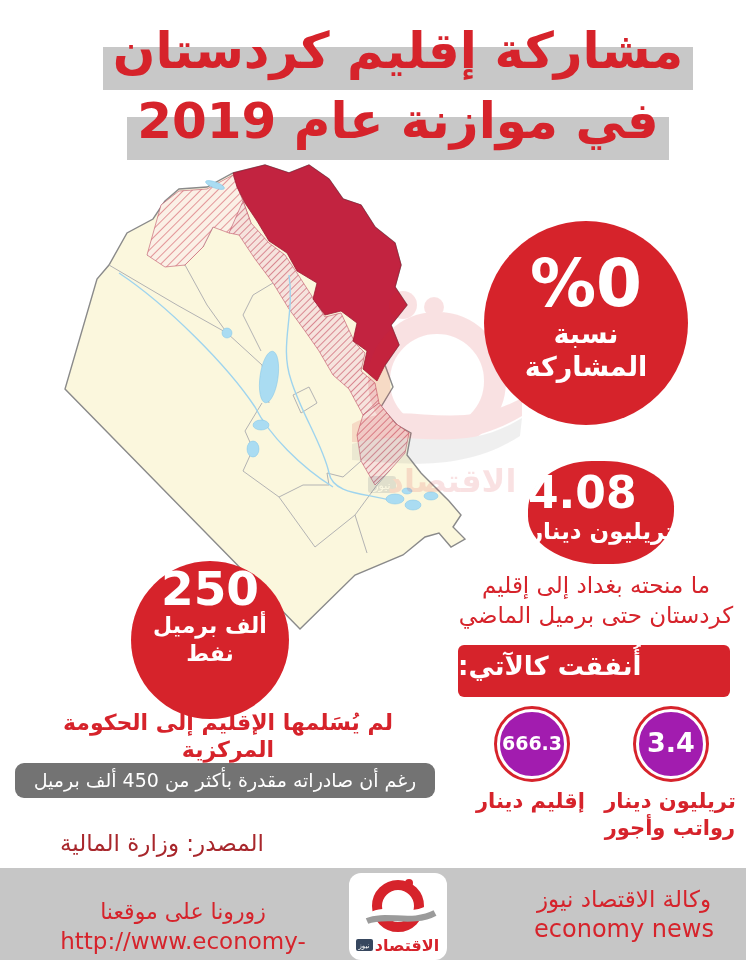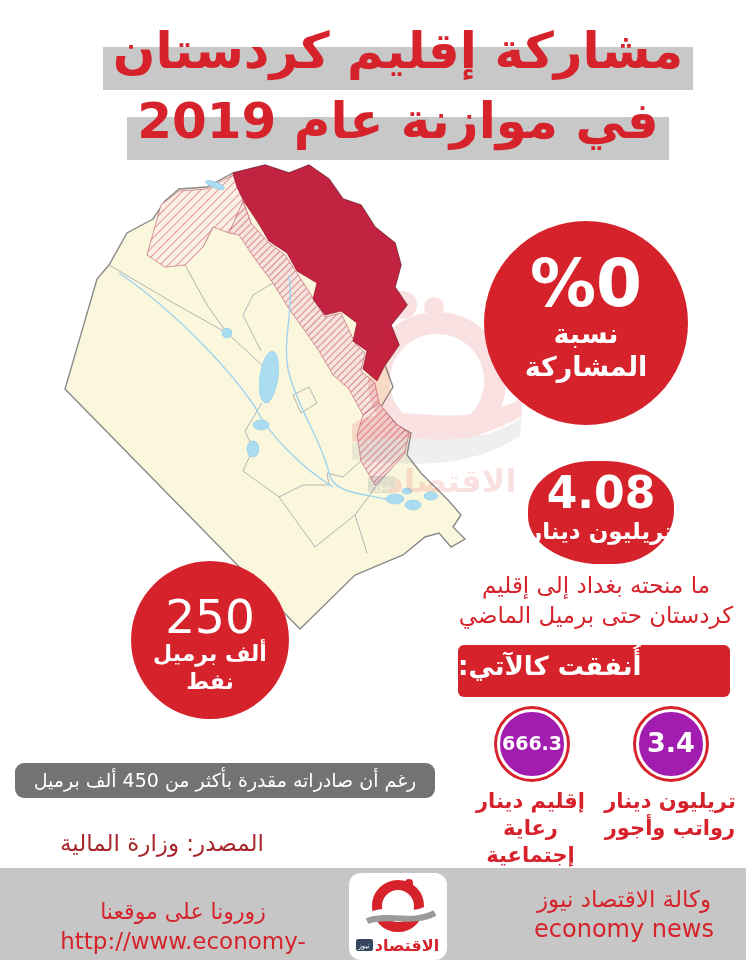--- a/index.html
+++ b/index.html
@@ -13,28 +13,28 @@
               background:#c8c8c8;z-index:-1;}
   
   .map{position:absolute;left:57px;top:155px;width:425px;height:485px;z-index:1;}
   .watermark{position:absolute;left:352px;top:276px;width:170px;height:240px;opacity:.13;z-index:2;}
   
   .badge-zero{position:absolute;left:484px;top:221px;width:204px;height:204px;border-radius:50%;
               background:#d6232b;color:#fff;text-align:center;z-index:3;}
   .badge-zero .pct{font-size:66px;font-weight:bold;line-height:1;margin-top:30px;direction:ltr;}
   .badge-zero .lbl{font-size:27px;font-weight:bold;line-height:33px;}
   .blob-grant{position:absolute;left:528px;top:461px;width:146px;height:103px;background:#d6232b;
-              border-radius:44% 48% 42% 50% / 48% 44% 52% 46%;color:#fff;text-align:center;z-index:3;}
+              border-radius:44% 48% 42% 50% / 48% 44% 52% 46%;color:#fff;z-index:3;}
   .blob-grant .num{font-size:44px;font-weight:bold;line-height:1;padding-top:10px;direction:ltr;}
   .blob-grant .unit{font-size:23px;font-weight:bold;line-height:32px;}
   .grant-desc{position:absolute;left:458px;top:570px;width:276px;text-align:center;color:#d6232b;
               font-size:23px;line-height:30px;z-index:3;}
   .badge-oil{position:absolute;left:131px;top:561px;width:158px;height:158px;border-radius:50%;
              background:#d6232b;color:#fff;text-align:center;z-index:3;}
-  .badge-oil .num{font-size:47px;font-weight:normal;line-height:1;margin-top:32px;direction:ltr;}
+  .badge-oil .num{font-size:47px;font-weight:bold;line-height:1;margin-top:4px;direction:ltr;}
   .badge-oil .unit{font-size:22px;font-weight:bold;line-height:28px;}
   .oil-note{position:absolute;left:14px;top:709px;width:428px;text-align:center;color:#d6232b;
             font-size:22px;font-weight:bold;line-height:27px;z-index:3;}
   .pill{position:absolute;left:15px;top:763px;width:420px;height:35px;background:#737373;border-radius:9px;
         color:#fff;font-size:19px;line-height:35px;text-align:center;z-index:3;}
   
   .spend-header{position:absolute;left:458px;top:645px;width:272px;height:52px;background:#d6232b;
                 border-radius:6px;color:#fff;font-size:26px;font-weight:bold;line-height:43px;
                 text-align:left;z-index:3;}
   .stat-circle{position:absolute;width:64px;height:64px;border-radius:50%;background:#a21caf;
@@ -155,32 +155,35 @@
   <div class="grant-desc">
     <div>ما منحته بغداد إلى إقليم</div>
     <div>كردستان حتى برميل الماضي</div>
   </div>
 
   <div class="badge-oil">
     <div class="num">250</div>
     <div class="unit">ألف برميل</div>
     <div class="unit">نفط</div>
   </div>
+  <div class="oil-note">
+    <div>لم يُسَلمها الإقليم إلى الحكومة المركزية</div>
+    <div>رغم المباحثات المستمرة.</div>
+  </div>
   <div class="pill">رغم أن صادراته مقدرة بأكثر من 450 ألف برميل</div>
 
   <div class="spend-header">أُنفقت كالآتي:</div>
   <div class="stat-circle c34">3.4</div>
   <div class="stat-label right">
     <div>تريليون دينار</div>
     <div>رواتب وأجور</div>
   </div>
   <div class="stat-circle c666">666.3</div>
   <div class="stat-label left">
     <div>إقليم دينار</div>
-    <div>رعاية إجتماعية</div>
   </div>
 
   <div class="source">المصدر: وزارة المالية</div>
 
   <div class="footer">
     <div class="visit">
       <div class="v1">زورونا على موقعنا</div>
       <div class="v2"><a href="#">http://www.economy-news.net/</a></div>
     </div>
     <div class="logo-box">

